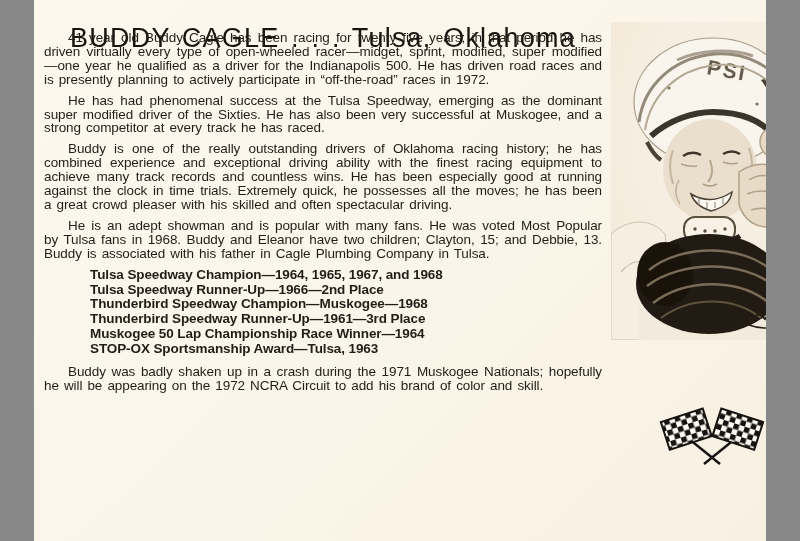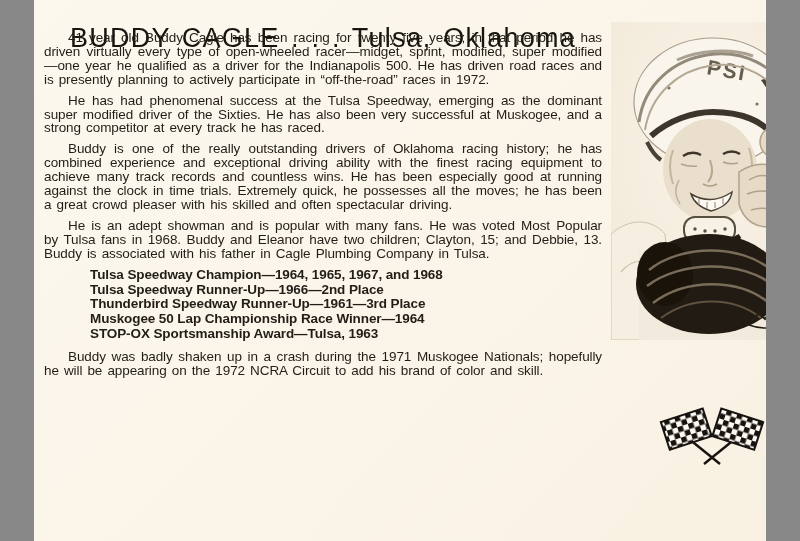--- a/index.html
+++ b/index.html
@@ -77,20 +77,21 @@
 
   <div class="text-col">
     <p class="para">41 year old Buddy Cagle has been racing for twenty five years; in that period he has driven virtually every type of open-wheeled racer—midget, sprint, modified, super modified—one year he qualified as a driver for the Indianapolis 500. He has driven road races and is presently planning to actively participate in “off-the-road” races in 1972.</p>
     <p class="para">He has had phenomenal success at the Tulsa Speedway, emerging as the dominant super modified driver of the Sixties. He has also been very successful at Muskogee, and a strong competitor at every track he has raced.</p>
     <p class="para">Buddy is one of the really outstanding drivers of Oklahoma racing history; he has combined experience and exceptional driving ability with the finest racing equipment to achieve many track records and countless wins. He has been especially good at running against the clock in time trials. Extremely quick, he possesses all the moves; he has been a great crowd pleaser with his skilled and often spectacular driving.</p>
     <p class="para">He is an adept showman and is popular with many fans. He was voted Most Popular by Tulsa fans in 1968. Buddy and Eleanor have two children; Clayton, 15; and Debbie, 13. Buddy is associated with his father in Cagle Plumbing Company in Tulsa.</p>
 
     <ul class="hl-list">
       <li>Tulsa Speedway Champion—1964, 1965, 1967, and 1968</li>
       <li>Tulsa Speedway Runner-Up—1966—2nd Place</li>
+      <li>Thunderbird Speedway Champion—Muskogee—1968</li>
       <li>Thunderbird Speedway Runner-Up—1961—3rd Place</li>
       <li>Muskogee 50 Lap Championship Race Winner—1964</li>
       <li>STOP-OX Sportsmanship Award—Tulsa, 1963</li>
     </ul>
 
     <p class="para closing">Buddy was badly shaken up in a crash during the 1971 Muskogee Nationals; hopefully he will be appearing on the 1972 NCRA Circuit to add his brand of color and skill.</p>
   </div>
 
   <div class="photo" role="img" aria-label="Black-and-white photo of Buddy Cagle smiling and fastening the chin strap of his white racing helmet">
     <svg viewBox="0 0 213 318" xmlns="http://www.w3.org/2000/svg">

